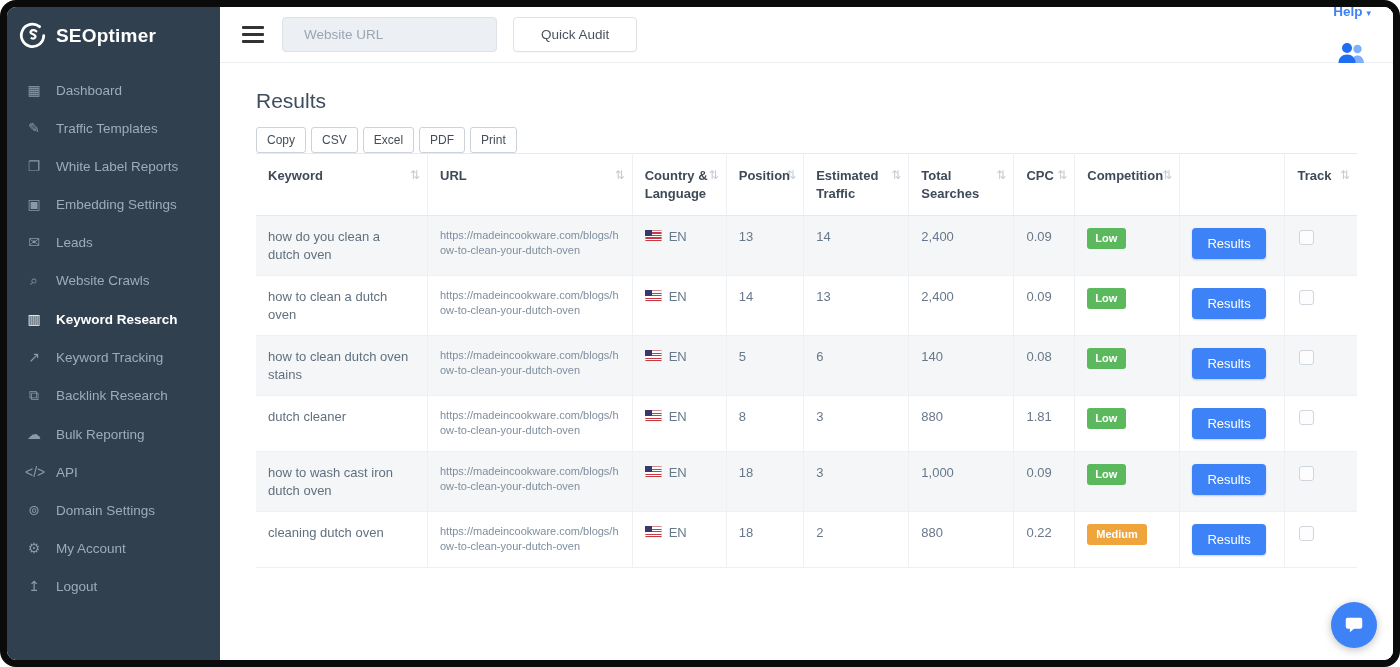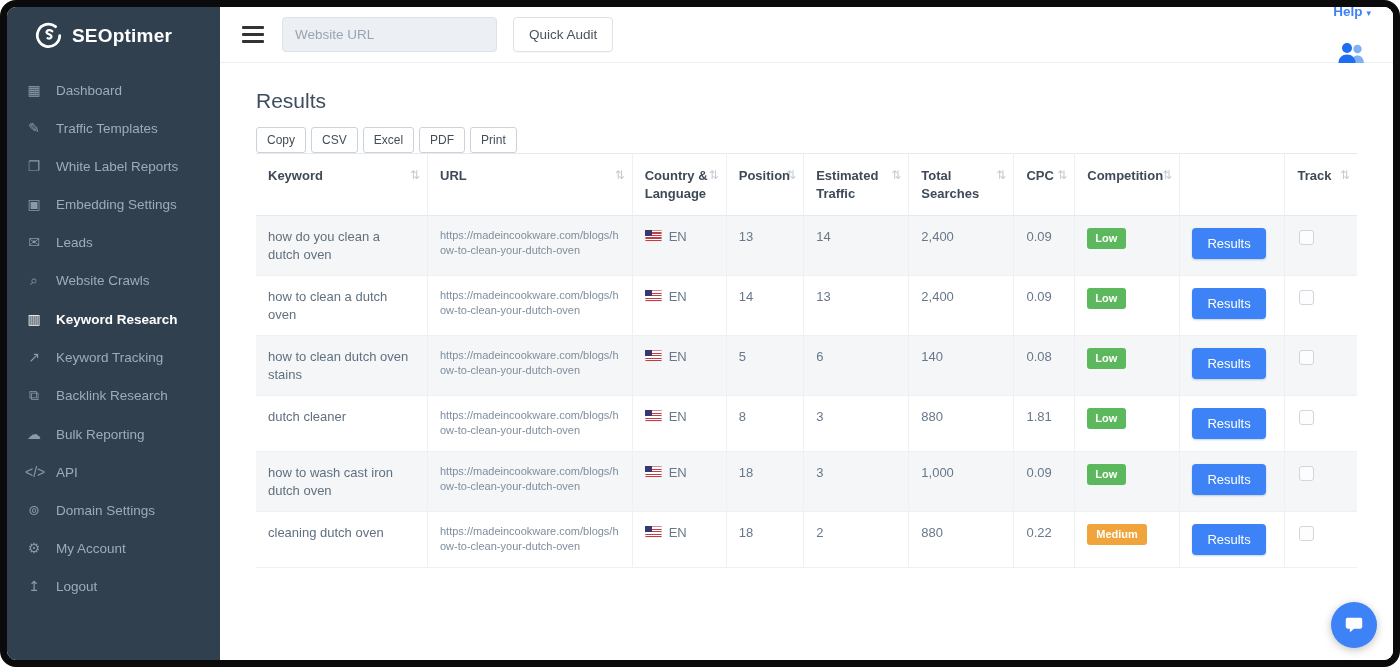--- a/index.html
+++ b/index.html
@@ -3,38 +3,38 @@
 <meta charset="utf-8">
 <style>
   html,body{margin:0;padding:0;background:#fff;}
   body{width:1400px;height:667px;position:relative;font-family:"Liberation Sans","DejaVu Sans",sans-serif;}
   *{box-sizing:border-box;}
 
   .frame{position:absolute;inset:0;border:7px solid #0b0b0b;border-radius:16px;overflow:hidden;display:flex;background:#fff;}
 
   
   .sidebar{width:213px;flex-shrink:0;background:#31404f;display:flex;flex-direction:column;}
-  .logo{display:flex;align-items:center;gap:9px;padding:13px 16px 12px 28px;height:56px;}
+  .logo{display:flex;align-items:center;gap:9px;padding:13px 16px 12px 12px;height:56px;}
   .logo-text{color:#fff;font-size:19px;font-weight:700;letter-spacing:.2px;}
   .nav{padding-top:8px;display:flex;flex-direction:column;}
   .nav-item{display:flex;align-items:center;gap:13px;padding:11px 18px;color:#9fabb8;font-size:13.5px;text-decoration:none;cursor:pointer;}
   .nav-item .nav-icon{width:18px;text-align:center;font-size:14px;color:#8d99a6;flex-shrink:0;}
   .nav-item.active{color:#ffffff;font-weight:700;}
   .nav-item.active .nav-icon{color:#ffffff;}
 
   
   .content{flex:1;min-width:0;display:flex;flex-direction:column;background:#fff;}
 
   
   .topbar{height:56px;flex-shrink:0;display:flex;align-items:center;gap:16px;padding:0 22px;border-bottom:1px solid #eceff2;background:#fff;}
   .hamburger{width:24px;cursor:pointer;padding:2px 0;}
   .hamburger span{display:block;height:3px;background:#333;margin:4px 0;border-radius:1px;width:22px;}
-  .url-input{width:215px;height:35px;background:#eceff3;border:1px solid #dde2e7;border-radius:4px;padding:0 12px;font-size:13.5px;color:#5a6672;font-family:inherit;}
+  .url-input{width:215px;height:35px;background:#eceff3;border:1px solid #dde2e7;border-radius:4px;padding:0 21px;font-size:13.5px;color:#5a6672;font-family:inherit;}
   .url-input::placeholder{color:#9aa5b1;}
-  .quick-audit{height:35px;padding:0 15px;background:#fff;border:1px solid #dde2e7;border-radius:4px;font-size:13.5px;color:#4a5360;font-family:inherit;cursor:pointer;box-shadow:0 1px 1px rgba(0,0,0,.03);}
+  .quick-audit{height:35px;padding:0 27px;background:#fff;border:1px solid #dde2e7;border-radius:4px;font-size:13.5px;color:#4a5360;font-family:inherit;cursor:pointer;box-shadow:0 1px 1px rgba(0,0,0,.03);}
   .topbar-right{margin-left:auto;display:flex;align-items:center;gap:22px;flex-direction:column;}
   .help-link{color:#3e82f7;font-size:13.5px;font-weight:700;text-decoration:none;cursor:pointer;display:flex;align-items:center;gap:4px;}
   .help-link .caret{font-size:9px;margin-top:2px;}
   .users-icon{cursor:pointer;}
 
   
   .main{flex:1;padding:22px 36px 0 36px;overflow:hidden;position:relative;}
   .page-title{margin:4px 0 14px 0;font-size:21px;font-weight:500;color:#3d4c5e;}
   .controls{display:flex;align-items:center;justify-content:space-between;}
   .export-group{display:flex;gap:5px;}

